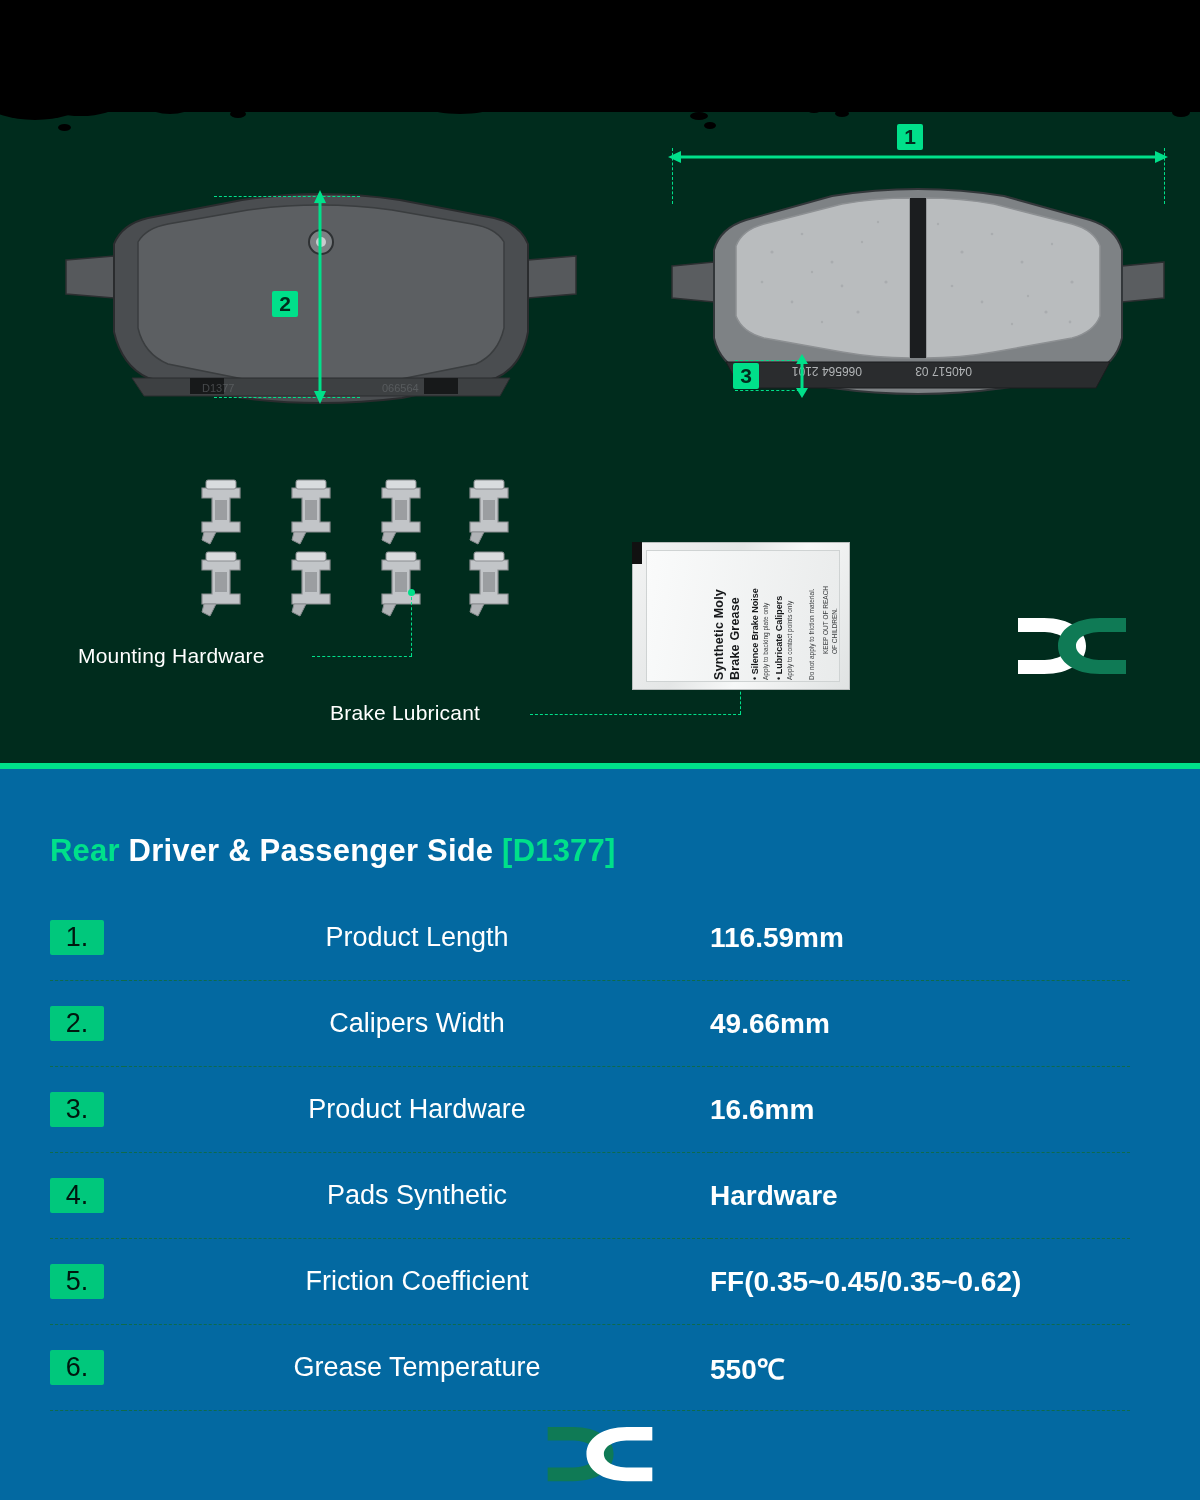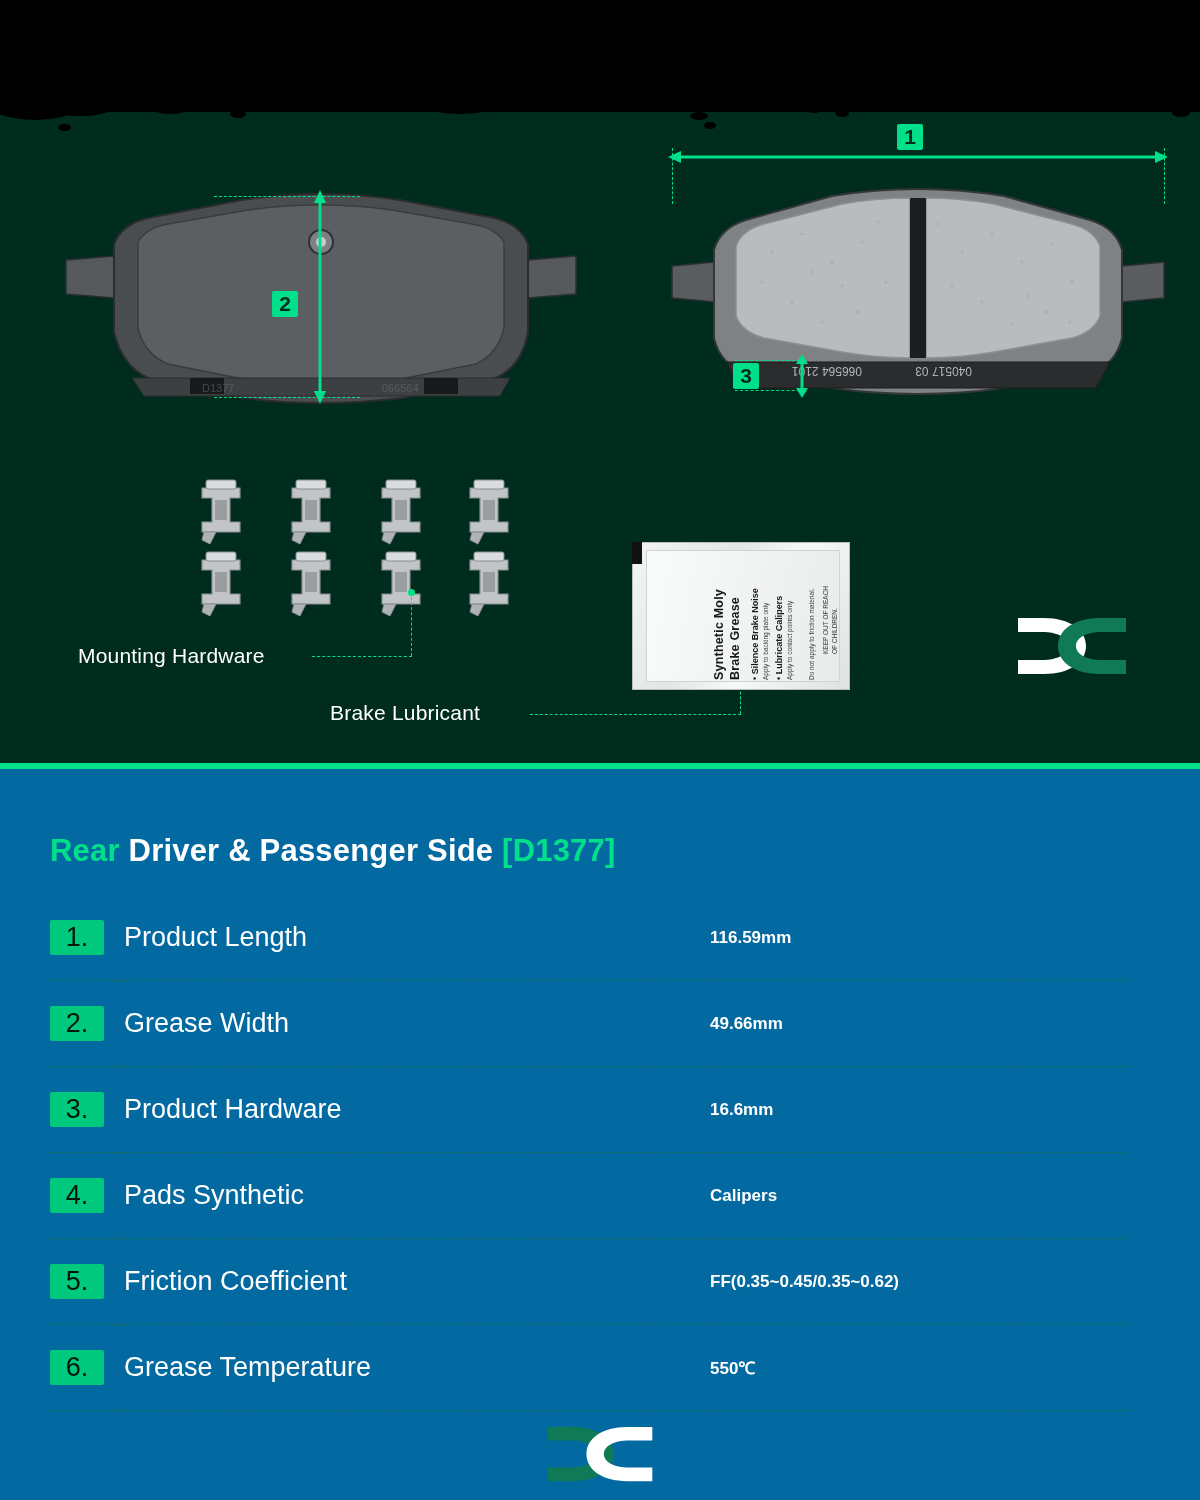--- a/index.html
+++ b/index.html
@@ -198,25 +198,26 @@
     font-size: 27px;
     font-weight: 400;
     text-align: center;
     border-radius: 2px;
   }
   td.label {
     color: #ffffff;
     font-size: 27px;
     font-weight: 400;
     padding-left: 20px;
+    text-align: center;
   }
   td.value {
     width: 420px;
     color: #ffffff;
-    font-size: 17px;
+    font-size: 28px;
     font-weight: 700;
     padding-left: 6px;
   }
   .bottom-brand {
     position: absolute;
     left: 540px;
     top: 654px;
     width: 120px;
     height: 62px;
   }
@@ -435,36 +436,36 @@
         <td class="num">
           <span class="numbox">1.</span>
         </td>
         <td class="label">Product Length</td>
         <td class="value">116.59mm</td>
       </tr>
       <tr>
         <td class="num">
           <span class="numbox">2.</span>
         </td>
-        <td class="label">Grease Width</td>
+        <td class="label">Calipers Width</td>
         <td class="value">49.66mm</td>
       </tr>
       <tr>
         <td class="num">
           <span class="numbox">3.</span>
         </td>
         <td class="label">Product Hardware</td>
         <td class="value">16.6mm</td>
       </tr>
       <tr>
         <td class="num">
           <span class="numbox">4.</span>
         </td>
         <td class="label">Pads Synthetic</td>
-        <td class="value">Calipers</td>
+        <td class="value">Hardware</td>
       </tr>
       <tr>
         <td class="num">
           <span class="numbox">5.</span>
         </td>
         <td class="label">Friction Coefficient</td>
         <td class="value">FF(0.35~0.45/0.35~0.62)</td>
       </tr>
       <tr>
         <td class="num">

